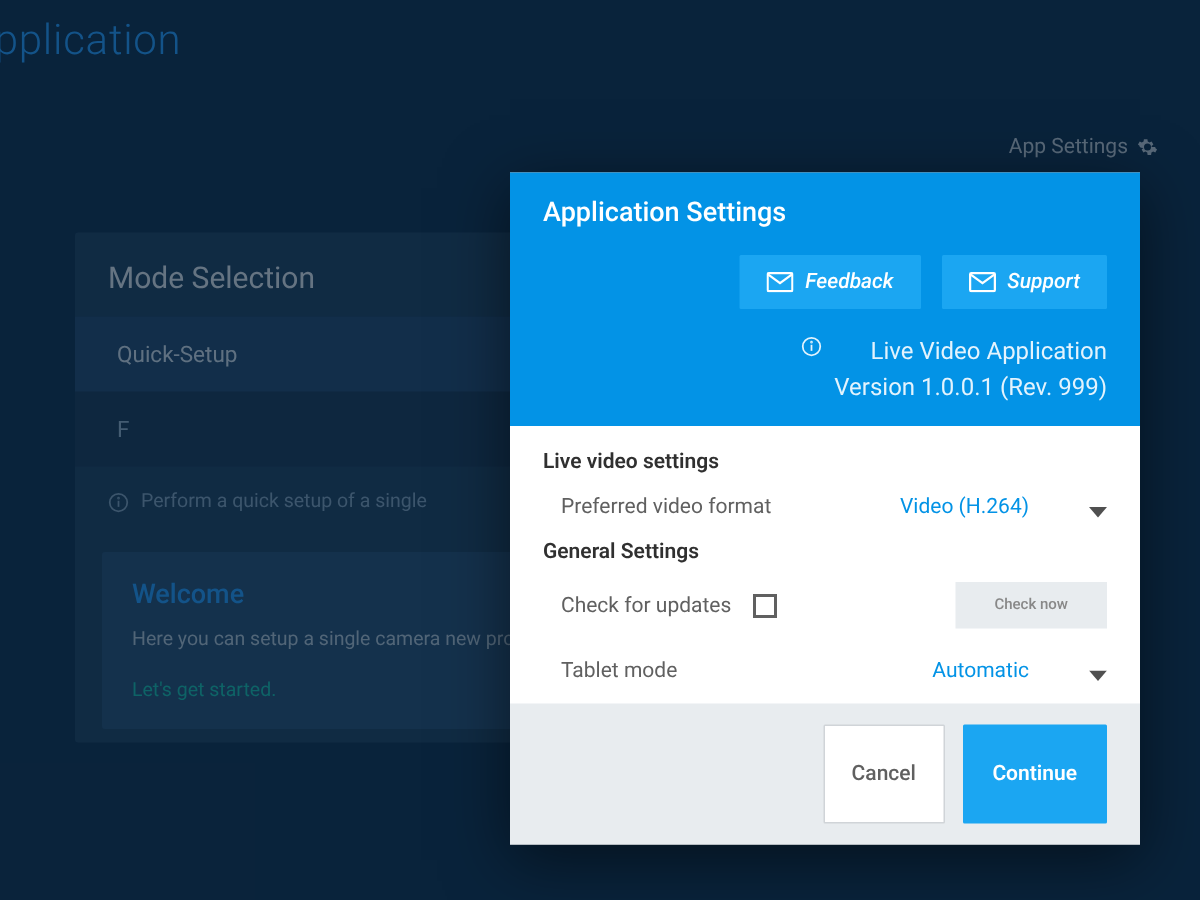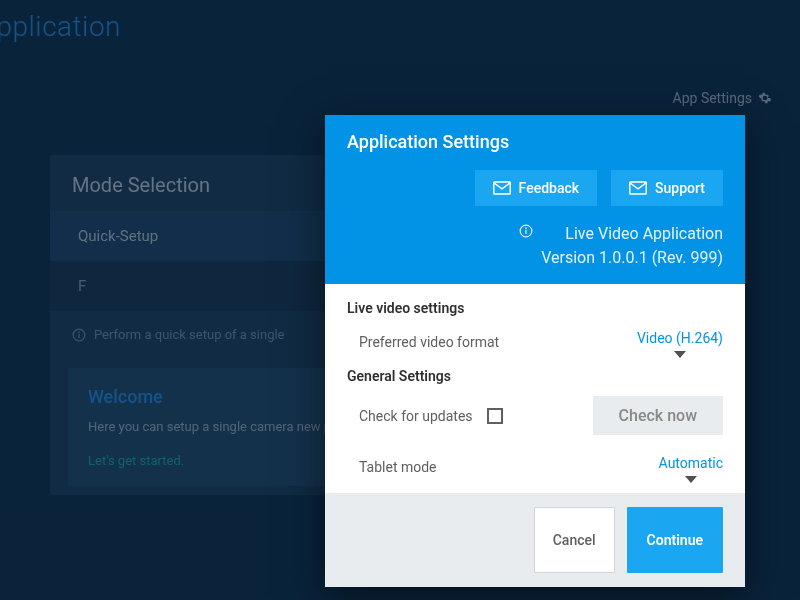--- a/index.html
+++ b/index.html
@@ -15,40 +15,40 @@
 .tab { padding: 16px 28px; color: #8ca8c0; font-size: 15px; }
 .tab.active { background: #1e4468; color: #c8d6e2; }
 .info-row { padding: 16px 22px; color: #7a9ab3; font-size: 13px; display: flex; align-items: center; gap: 8px; }
 .info-icon { width: 14px; height: 14px; display: inline-flex; }
 .info-icon svg { width: 100%; height: 100%; fill: none; stroke: currentColor; stroke-width: 2; }
 .welcome-box { margin: 10px 18px; background: #224a6e; padding: 18px 20px; border-radius: 2px; }
 .welcome-title { color: #2196f3; font-size: 18px; font-weight: 500; margin-bottom: 10px; }
 .welcome-text { color: #a8bccc; font-size: 13px; line-height: 1.5; margin-bottom: 16px; }
 .welcome-cta { color: #14b8a6; font-size: 13px; }
 
-.modal { position: absolute; top: 115px; left: 325px; width: 420px; background: #fff; box-shadow: 0 10px 40px rgba(0,0,0,0.5); z-index: 20; }
+.modal { position: absolute; top: 115px; left: 340px; width: 420px; background: #fff; box-shadow: 0 10px 40px rgba(0,0,0,0.5); z-index: 20; }
 .modal-header { background: #0393e6; padding: 16px 22px 14px; }
 .modal-title { color: #fff; font-size: 18px; font-weight: 500; margin-bottom: 18px; }
 .modal-btn-row { display: flex; gap: 14px; justify-content: flex-end; }
-.modal-btn { background: #1ba6f2; color: #fff; border: none; padding: 10px 18px; font-size: 14px; font-weight: 500; display: flex; align-items: center; gap: 8px; cursor: pointer; border-radius: 1px; }
+.modal-btn { background: #1ba6f2; color: #fff; border: none; padding: 10px 18px; font-size: 14px; font-weight: 500; display: flex; align-items: center; gap: 8px; cursor: pointer; border-radius: 1px; font-style: italic; }
 .mail-icon { width: 18px; height: 14px; }
 .mail-icon svg { width: 100%; height: 100%; fill: none; stroke: #fff; stroke-width: 2; }
 .version-row { text-align: right; color: #e3f3fd; font-size: 16px; margin-top: 16px; line-height: 1.5; display: flex; justify-content: flex-end; align-items: flex-start; gap: 8px; }
 .version-info-icon { width: 14px; height: 14px; display: inline-flex; margin-top: 2px; flex-shrink: 0; }
 .version-info-icon svg { width: 100%; height: 100%; fill: none; stroke: #e3f3fd; stroke-width: 2; }
 
 .modal-body { padding: 16px 22px 0; }
 .section-title { font-size: 14px; font-weight: 600; color: #303030; margin-bottom: 8px; }
 .setting-row { display: flex; align-items: center; justify-content: space-between; padding: 6px 0 14px 12px; font-size: 14px; }
 .setting-label { color: #606060; }
-.setting-value { color: #0393e6; display: flex; align-items: center; cursor: pointer; flex-direction: column; }
+.setting-value { color: #0393e6; display: flex; align-items: center; gap: 40px; cursor: pointer; }
 .chevron { width: 12px; height: 8px; }
 .chevron svg { width: 100%; height: 100%; fill: #505050; }
 .checkbox { width: 16px; height: 16px; border: 2px solid #606060; display: inline-block; }
-.check-now-btn { background: #e8ecef; color: #888; border: none; padding: 10px 26px; font-size: 16px; font-weight: 500; cursor: pointer; }
+.check-now-btn { background: #e8ecef; color: #888; border: none; padding: 10px 26px; font-size: 10px; font-weight: 500; cursor: pointer; }
 .setting-row-check { display: flex; align-items: center; justify-content: space-between; padding: 4px 0 14px 12px; font-size: 14px; }
 .check-label-group { display: flex; align-items: center; gap: 14px; color: #606060; }
 
 .modal-footer { background: #e8ecef; padding: 14px 22px; display: flex; justify-content: flex-end; gap: 12px; }
 .btn-cancel { background: #fff; color: #606060; border: 1px solid #d0d4d8; padding: 24px 18px; font-size: 14px; font-weight: 500; cursor: pointer; border-radius: 1px; }
 .btn-continue { background: #1ba6f2; color: #fff; border: none; padding: 10px 20px; font-size: 14px; font-weight: 600; cursor: pointer; border-radius: 1px; }
 </style>
 </head>
 <body>
 

